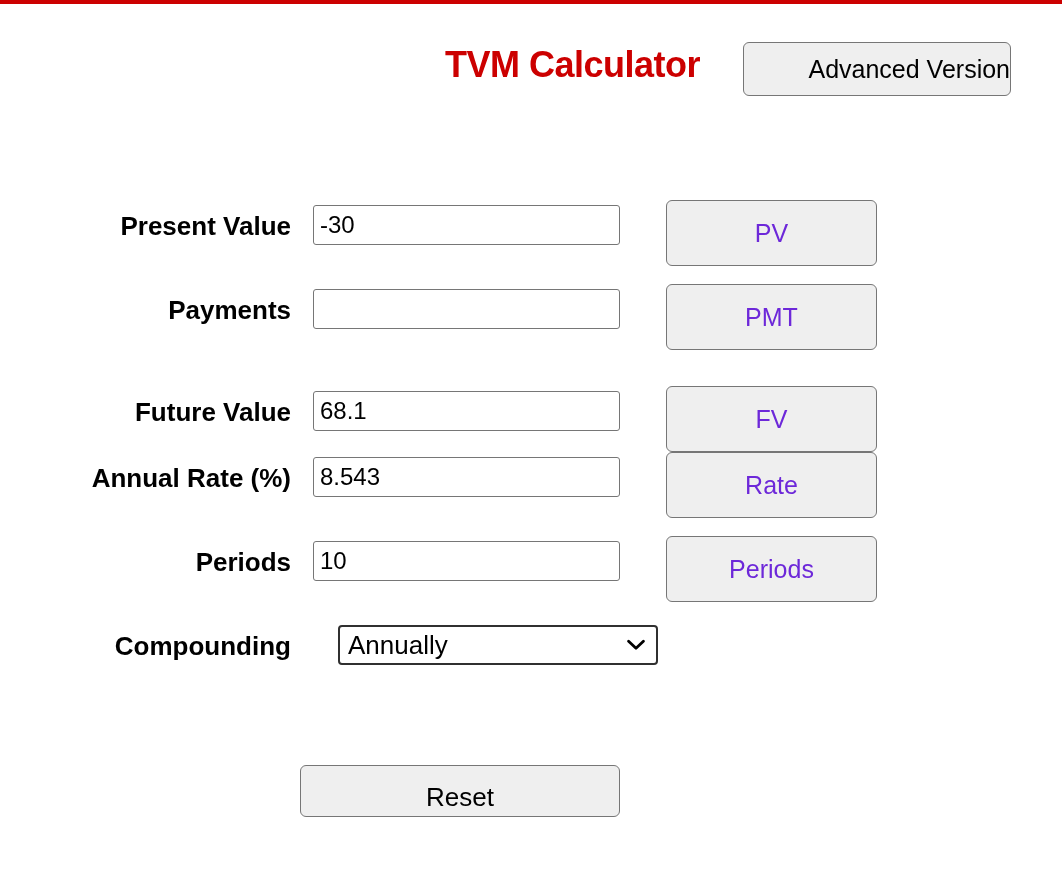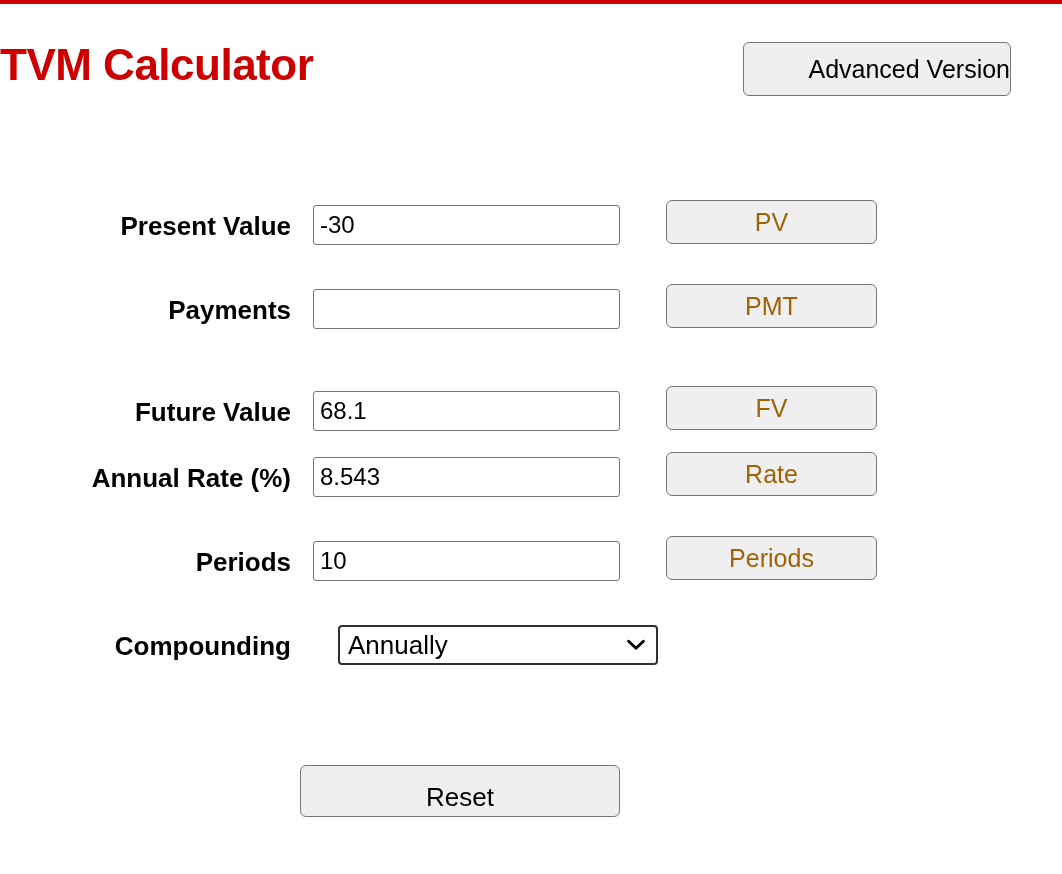--- a/index.html
+++ b/index.html
@@ -37,22 +37,22 @@
     left: 0;
     top: 4px;
     width: 1062px;
     height: 110px;
   }
   #app-title {
     position: absolute;
     left: 0;
     top: 32px;
     width: 700px;
-    text-align: left;
-    font-size: 44px;
+    text-align: right;
+    font-size: 36px;
     font-weight: bold;
     color: #cc0000;
     letter-spacing: -0.5px;
     line-height: 58px;
     white-space: nowrap;
   }
   #advanced-version-button {
     position: absolute;
     left: 743px;
     top: 38px;
@@ -105,28 +105,28 @@
     color: #000000;
     padding: 16px 6px;
     outline: none;
   }
 
   .action-button {
     position: absolute;
     left: 666px;
     top: -5px;
     width: 211px;
-    height: 44px;
+    height: 66px;
     box-sizing: border-box;
     background: #efefef;
     border: 1px solid #767676;
     border-radius: 6px;
     font-family: "Liberation Sans", sans-serif;
     font-size: 25px;
-    color: #a16207;
+    color: #6d28d9;
     cursor: pointer;
     padding: 0;
     text-align: center;
   }
 
   
   #mode-row { top: 134px; }
   #mode-options {
     position: absolute;
     left: 313px;

